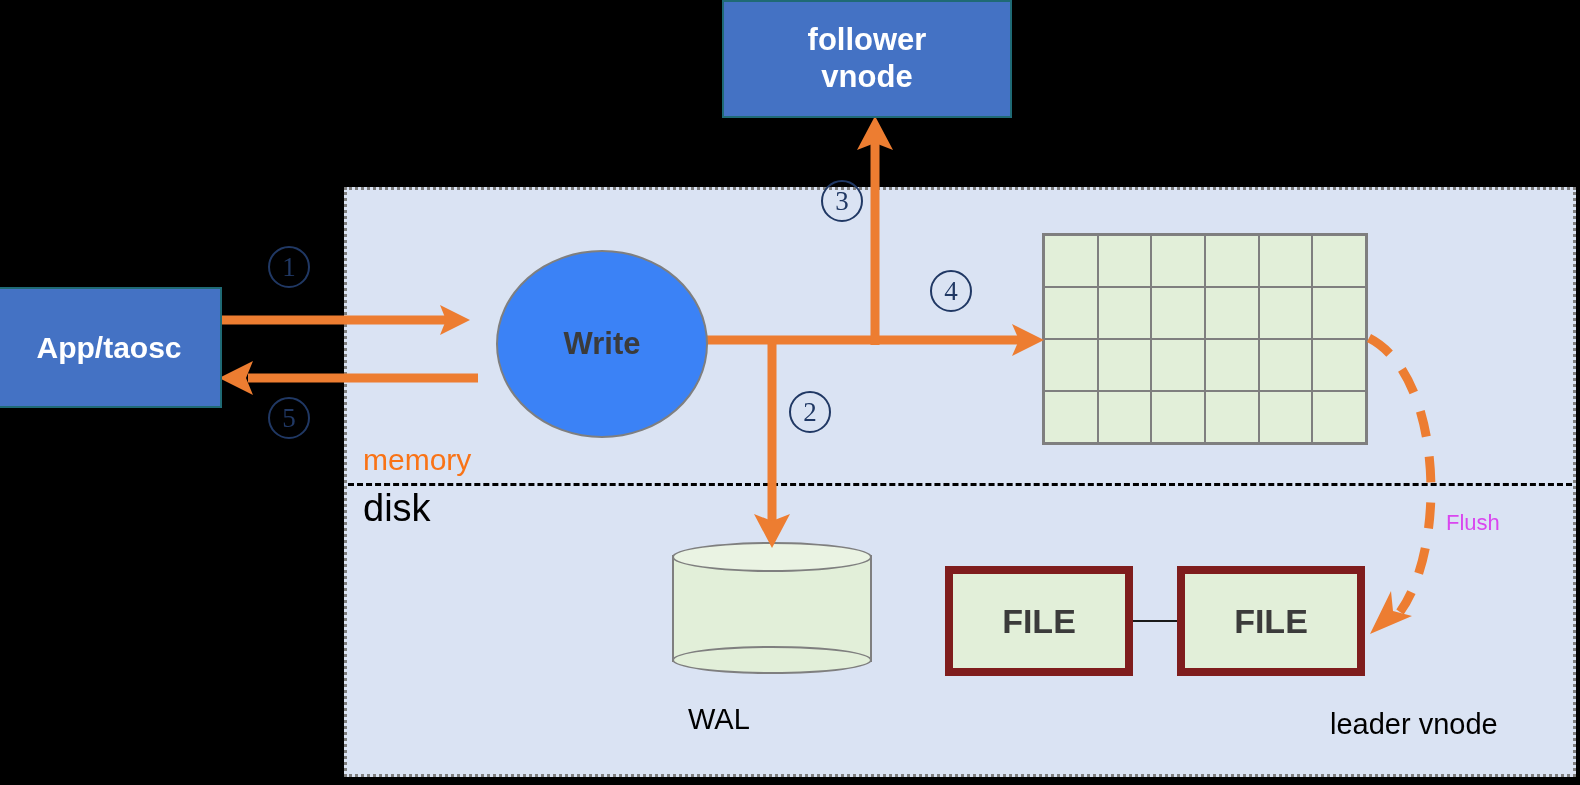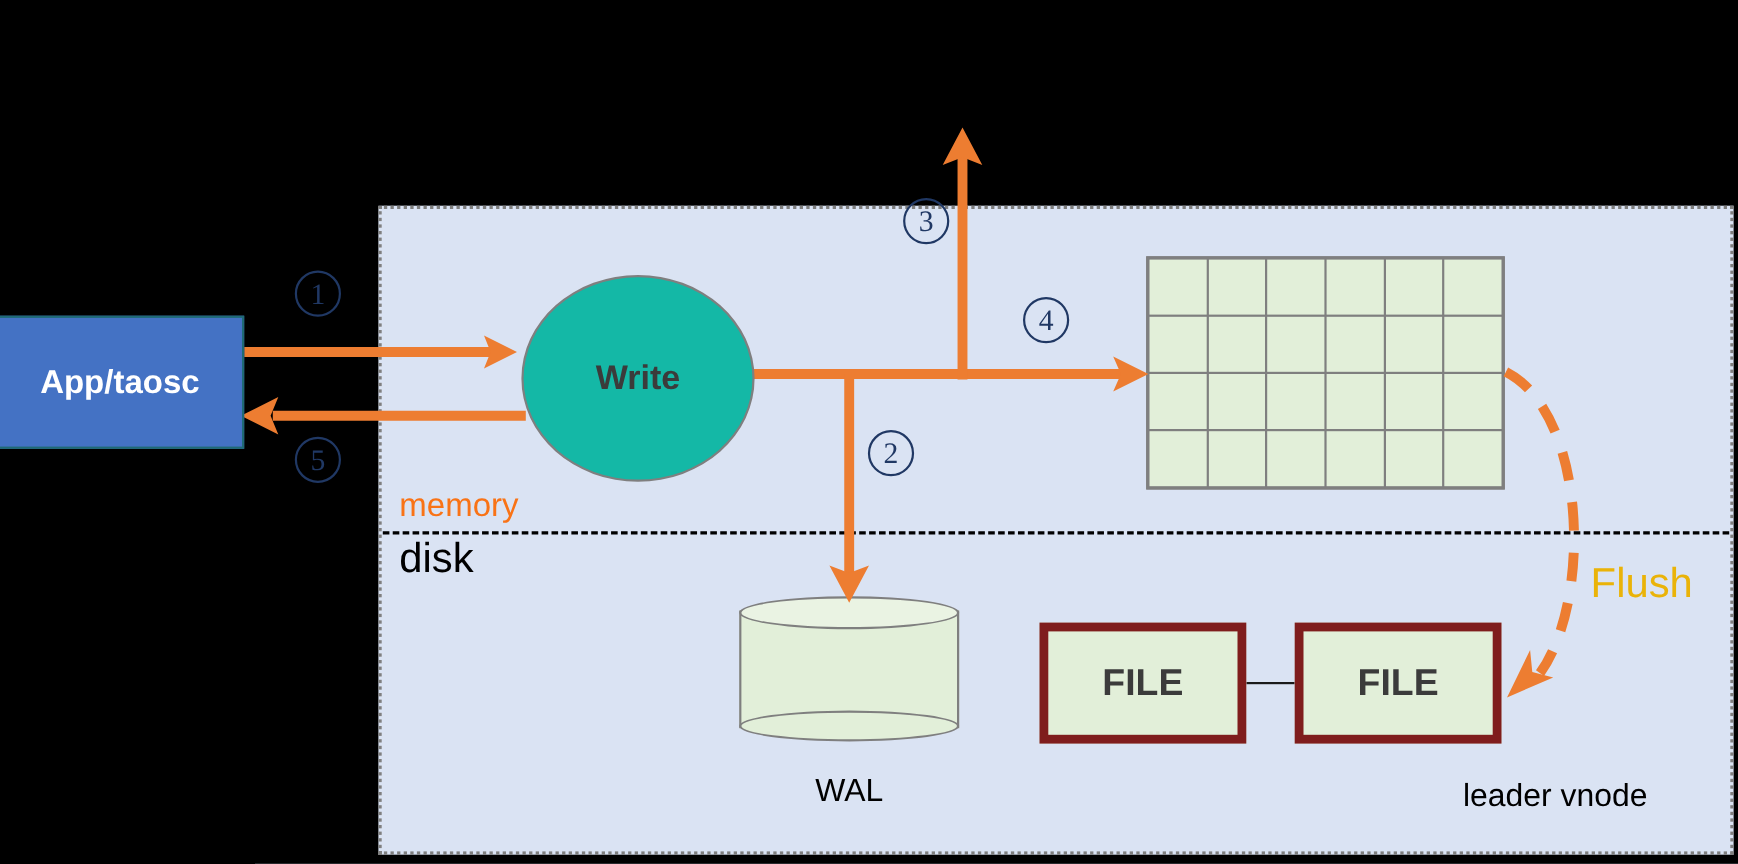--- a/index.html
+++ b/index.html
@@ -53,26 +53,26 @@
     left: 722px;
     top: 0px;
     width: 290px;
     height: 118px;
     font-size: 31px;
   }
 
   
   #write-node {
     position: absolute;
-    left: 474px;
+    left: 496px;
     top: 250px;
     width: 212px;
     height: 188px;
     border-radius: 50%;
-    background: #14b8a6;
+    background: #3b82f6;
     border: 2px solid #7f7f7f;
     box-sizing: border-box;
     display: flex;
     align-items: center;
     justify-content: center;
     color: #3b3b3b;
     font-size: 31px;
     font-weight: bold;
   }
 
@@ -129,24 +129,23 @@
     left: 0; top: 104px;
     width: 100%;
     height: 28px;
     background: #e2efd9;
     border: 2px solid #7f7f7f;
     border-radius: 50%;
     box-sizing: border-box;
   }
   #wal-label {
     position: absolute;
-    left: 672px;
+    left: 688px;
     top: 703px;
     width: 200px;
-    text-align: center;
     color: #000000;
     font-size: 29px;
   }
 
   
   .file-box {
     position: absolute;
     background: #e2efd9;
     border: 8px solid #7f1d1d;
     box-sizing: border-box;
@@ -195,22 +194,22 @@
     position: absolute;
     left: 1330px;
     top: 708px;
     color: #000000;
     font-size: 29px;
   }
   #label-flush {
     position: absolute;
     left: 1446px;
     top: 510px;
-    color: #eab308;
-    font-size: 38px;
+    color: #d946ef;
+    font-size: 22px;
   }
 
   
   .step {
     position: absolute;
     width: 42px;
     height: 42px;
     border: 2px solid #203864;
     border-radius: 50%;
     box-sizing: border-box;
@@ -314,20 +313,26 @@
 
     <g>
       <path d="M 1369 338 C 1442 375, 1448 545, 1400 612" stroke="#ed7d31" stroke-width="9" fill="none" stroke-dasharray="26 20" stroke-linecap="butt"></path>
       <polygon points="1370,634 1412,616 1393,611 1391,591" fill="#ed7d31"></polygon>
     </g>
   </svg>
 
   <div id="write-node">Write</div>
 
   <div class="blue-box" id="app-taosc">App/taosc</div>
+  <div class="blue-box" id="follower-vnode">
+    <span>
+      <span>follower</span><br>
+      <span>vnode</span>
+    </span>
+  </div>
 
   <div id="label-flush">Flush</div>
   <div id="label-leader-vnode">leader vnode</div>
 
   <div class="step" id="step-1">1</div>
   <div class="step" id="step-2">2</div>
   <div class="step" id="step-3">3</div>
   <div class="step" id="step-4">4</div>
   <div class="step" id="step-5">5</div>
 

